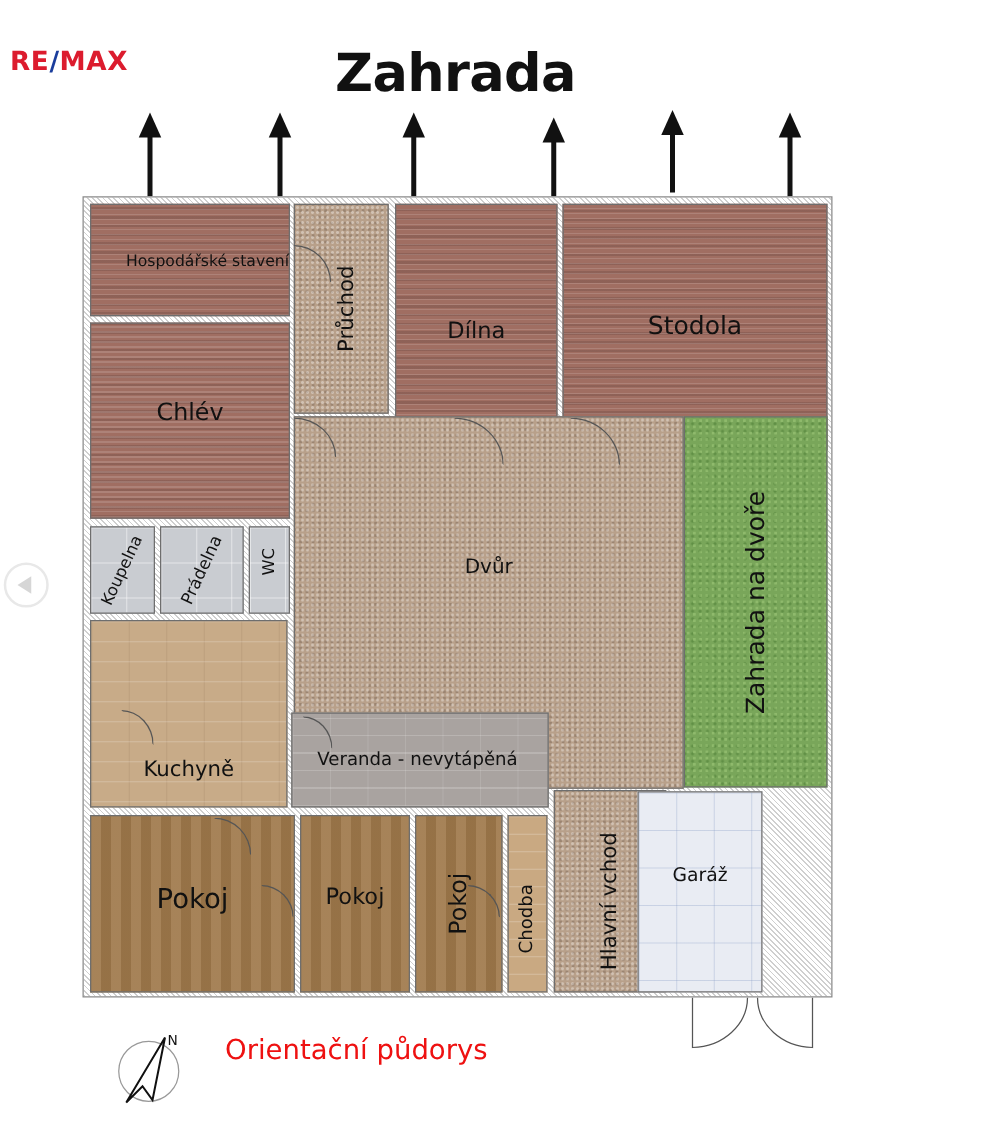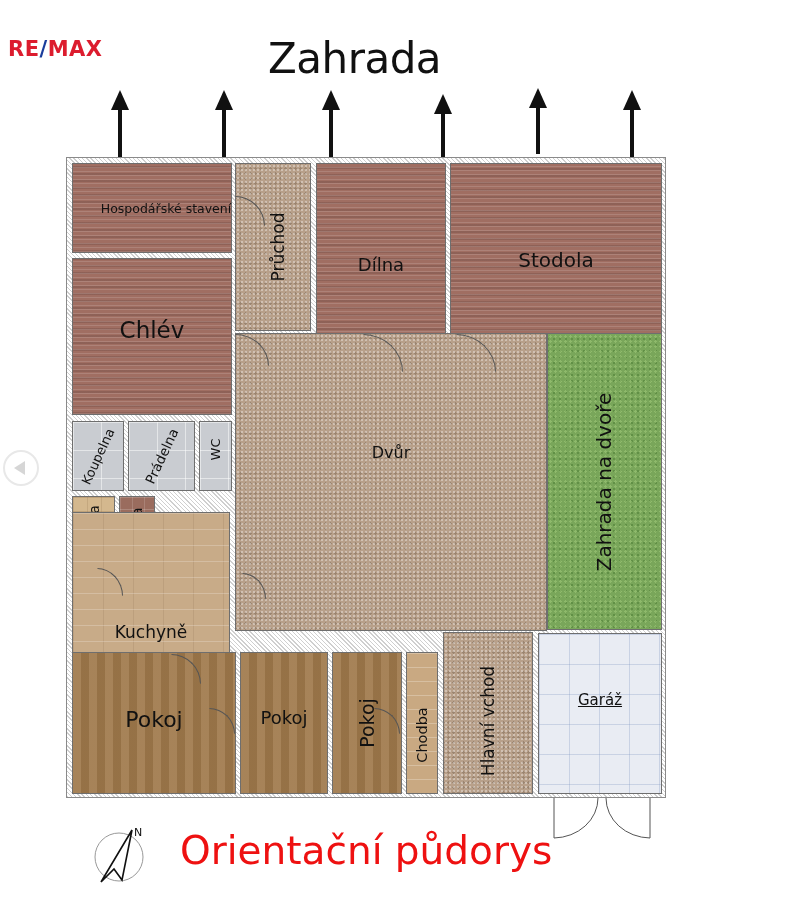--- a/index.html
+++ b/index.html
@@ -1,19 +1,19 @@
 <!DOCTYPE html>
 <html><head>
 <meta charset="utf-8">
 <style>
   html, body { margin:0; padding:0; background:#ffffff; }
   body { width:786px; height:906px; position:relative; overflow:hidden; font-family:"DejaVu Sans", sans-serif; }
   .logo { position:absolute; left:8px; top:37px; font-family:"DejaVu Sans", sans-serif; font-weight:bold; font-size:21px; letter-spacing:0.5px; color:#dc1c2e; }
   .logo .slash { color:#1a3d9c; }
-  .title { position:absolute; left:268px; top:34px; font-size:42px; color:#111; font-family:"DejaVu Sans", sans-serif; letter-spacing:-0.5px; }
+  .title { position:absolute; left:268px; top:34px; font-size:42px; color:#111; font-family:"DejaVu Sans", sans-serif; letter-spacing:-0.5px;font-weight:bold; }
   .arrow { position:absolute; width:4px; background:#111; }
   .arrow::before { content:""; position:absolute; left:-7px; top:-18px; border-left:9px solid transparent; border-right:9px solid transparent; border-bottom:20px solid #111; }
   .plan { position:absolute; left:66px; top:157px; width:600px; height:641px; background:#fff; border:1px solid #8a8a8a; box-sizing:border-box;
           background-image:repeating-linear-gradient(45deg,#cfcfcf 0 1px,#fff 1px 3px); }
   .room { position:absolute; box-sizing:border-box; border:1px solid #6e6e6e; display:flex; align-items:center; justify-content:center; color:#111; }
   .brick { background-color:#a06e62;
     background-image:repeating-linear-gradient(0deg, rgba(255,255,255,0.14) 0 1px, transparent 1px 4px), repeating-linear-gradient(0deg, rgba(90,60,55,0.25) 0 2px, transparent 2px 7px); }
   .gravel { background-color:#b8a08a;
     background-image:radial-gradient(rgba(255,255,255,0.35) 1px, transparent 1.3px), radial-gradient(rgba(90,70,55,0.3) 1px, transparent 1.3px);
     background-size:4px 4px, 5px 5px; background-position:0 0, 2px 2px; }
@@ -39,21 +39,21 @@
     background-image:repeating-linear-gradient(90deg, rgba(255,255,255,0.07) 0 8px, rgba(60,40,20,0.1) 8px 16px); }
   .chodba { background-color:#c9a982;
     background-image:linear-gradient(rgba(255,255,255,0.25) 1px, transparent 1px); background-size:100% 14px; }
   .garage { background-color:#e9ecf3;
     background-image:linear-gradient(rgba(140,160,200,0.35) 1px, transparent 1px), linear-gradient(90deg, rgba(140,160,200,0.35) 1px, transparent 1px);
     background-size:30px 30px; }
   .lbl { white-space:nowrap; font-family:"DejaVu Sans", sans-serif; }
   .v { transform:rotate(-90deg); }
   .vr { transform:rotate(-65deg); }
   .door { position:absolute; border:1px solid #555; border-color:#555 #555 transparent transparent; border-radius:0 100% 0 0; box-sizing:border-box; }
-  .caption { position:absolute; left:180px; top:828px; font-size:39px; color:#ee1111; font-family:"DejaVu Sans", sans-serif; }
+  .caption { position:absolute; left:180px; top:828px; font-size:22px; color:#ee1111; font-family:"DejaVu Sans", sans-serif; }
   .compass { position:absolute; left:92px; top:822px; width:58px; height:62px; }
   .nav-prev { position:absolute; left:3px; top:450px; width:36px; height:36px; border:2px solid #e8e8e8; border-radius:50%; box-sizing:border-box; background:#fff; }
   .nav-prev::after { content:""; position:absolute; left:9px; top:9px; border-top:7px solid transparent; border-bottom:7px solid transparent; border-right:11px solid #d6d6d6; }
 </style>
 </head>
 <body>
 
 <div class="nav-prev"></div>
 
 <div class="logo">
@@ -78,21 +78,21 @@
     <span class="lbl v" style="font-size:17px; margin-left:10px;">Průchod</span>
   </div>
   <div class="room brick" style="left:249px; top:5px; width:130px; height:210px;">
     <span class="lbl" style="font-size:18px; margin-top:-8px;">Dílna</span>
   </div>
   <div class="room brick" style="left:383px; top:5px; width:212px; height:197px;">
     <span class="lbl" style="font-size:20px; margin-top:-4px;">Stodola</span>
   </div>
 
   <div class="room brick" style="left:5px; top:100px; width:160px; height:157px;">
-    <span class="lbl" style="font-size:23px; margin-top:-14px;">Chlév</span>
+    <span class="lbl" style="font-size:19px; margin-top:-14px;">Chlév</span>
   </div>
 
   <div class="room gravel" style="left:168px; top:175px; width:312px; height:298px;">
     <span class="lbl" style="font-size:16px; margin-top:-60px;">Dvůr</span>
   </div>
   <div class="room grass" style="left:480px; top:175px; width:115px; height:297px;">
     <span class="lbl v" style="font-size:20px;">Zahrada na dvoře</span>
   </div>
 
   <div class="room tile" style="left:5px; top:263px; width:52px; height:70px;">
@@ -104,41 +104,44 @@
   <div class="room tile" style="left:132px; top:263px; width:33px; height:70px;">
     <span class="lbl v" style="font-size:13px; margin-top:-14px;">WC</span>
   </div>
 
   <div class="room sand" style="left:5px; top:338px; width:43px; height:69px;">
     <span class="lbl v" style="font-size:13.5px;">Komora</span>
   </div>
   <div class="room kamna" style="left:52px; top:338px; width:36px; height:69px;">
     <span class="lbl v" style="font-size:13.5px;">Kamna</span>
   </div>
-  <div class="room kitchen" style="left:5px; top:338px; width:158px; height:150px; z-index:0;margin-top:16px;">
+  <div class="room kitchen" style="left:5px; top:338px; width:158px; height:150px; z-index:0;">
     <span class="lbl" style="font-size:17px; margin-top:90px;">Kuchyně</span>
   </div>
 
+  <div class="room veranda" style="left:166px; top:412px; width:206px; height:76px;">
+    <span class="lbl" style="font-size:14.5px; margin-left:-4px;">Veranda - nevytápěná</span>
+  </div>
 
   <div class="room wood" style="left:5px; top:494px; width:164px; height:142px;">
     <span class="lbl" style="font-size:22px; margin-top:-8px;">Pokoj</span>
   </div>
   <div class="room wood" style="left:173px; top:494px; width:88px; height:142px;">
     <span class="lbl" style="font-size:18px; margin-top:-12px;">Pokoj</span>
   </div>
   <div class="room wood" style="left:265px; top:494px; width:70px; height:142px;">
     <span class="lbl v" style="font-size:19px;">Pokoj</span>
   </div>
   <div class="room chodba" style="left:339px; top:494px; width:32px; height:142px;">
     <span class="lbl v" style="font-size:14.5px; margin-top:24px;">Chodba</span>
   </div>
   <div class="room gravel" style="left:376px; top:474px; width:90px; height:162px;">
     <span class="lbl v" style="font-size:17px; margin-top:16px;">Hlavní vchod</span>
   </div>
-  <div class="room garage" style="left:471px; top:475px; width:124px; height:161px;text-decoration:underline;">
+  <div class="room garage" style="left:443px; top:475px; width:100px; height:161px;">
     <span class="lbl" style="font-size:15px; margin-top:-28px;">Garáž</span>
   </div>
 
   <div class="door" style="left:168px; top:38px; width:30px; height:30px;"></div>
   <div class="door" style="left:168px; top:176px; width:34px; height:32px;"></div>
   <div class="door" style="left:296px; top:176px; width:40px; height:38px;"></div>
   <div class="door" style="left:389px; top:176px; width:40px; height:38px;"></div>
   <div class="door" style="left:104px; top:496px; width:30px; height:30px;"></div>
   <div class="door" style="left:142px; top:550px; width:26px; height:26px;"></div>
   <div class="door" style="left:307px; top:550px; width:26px; height:26px;"></div>

